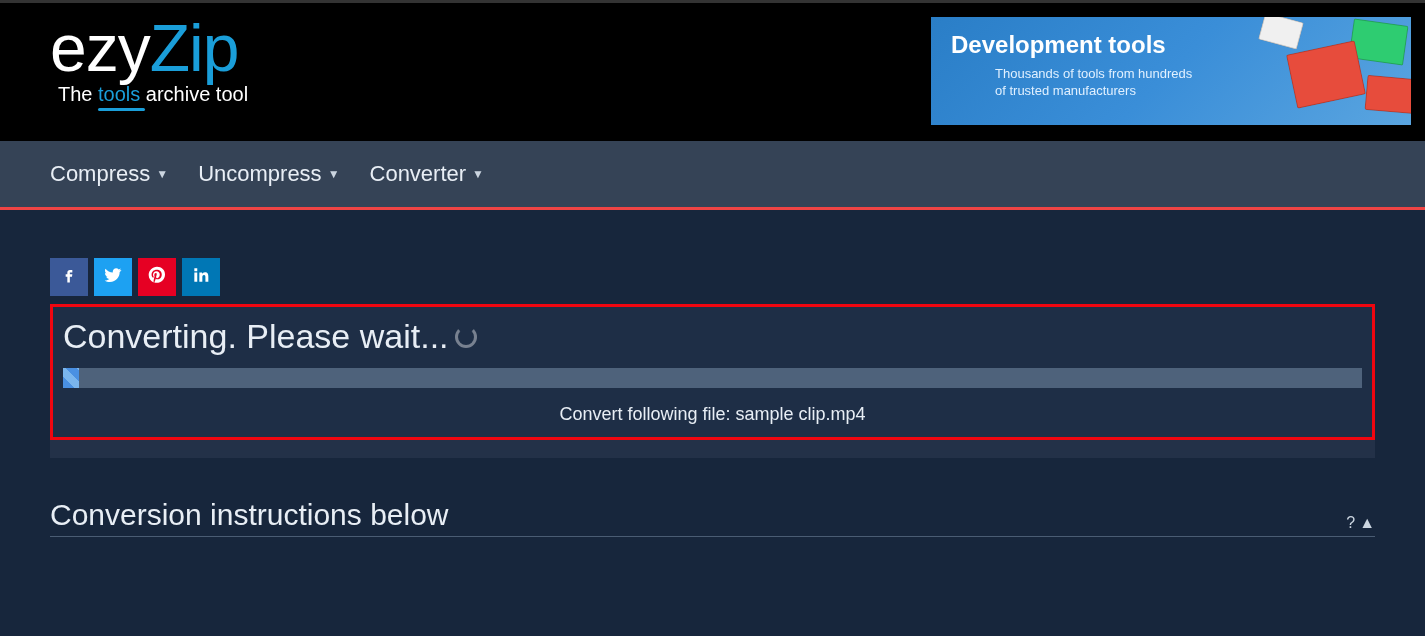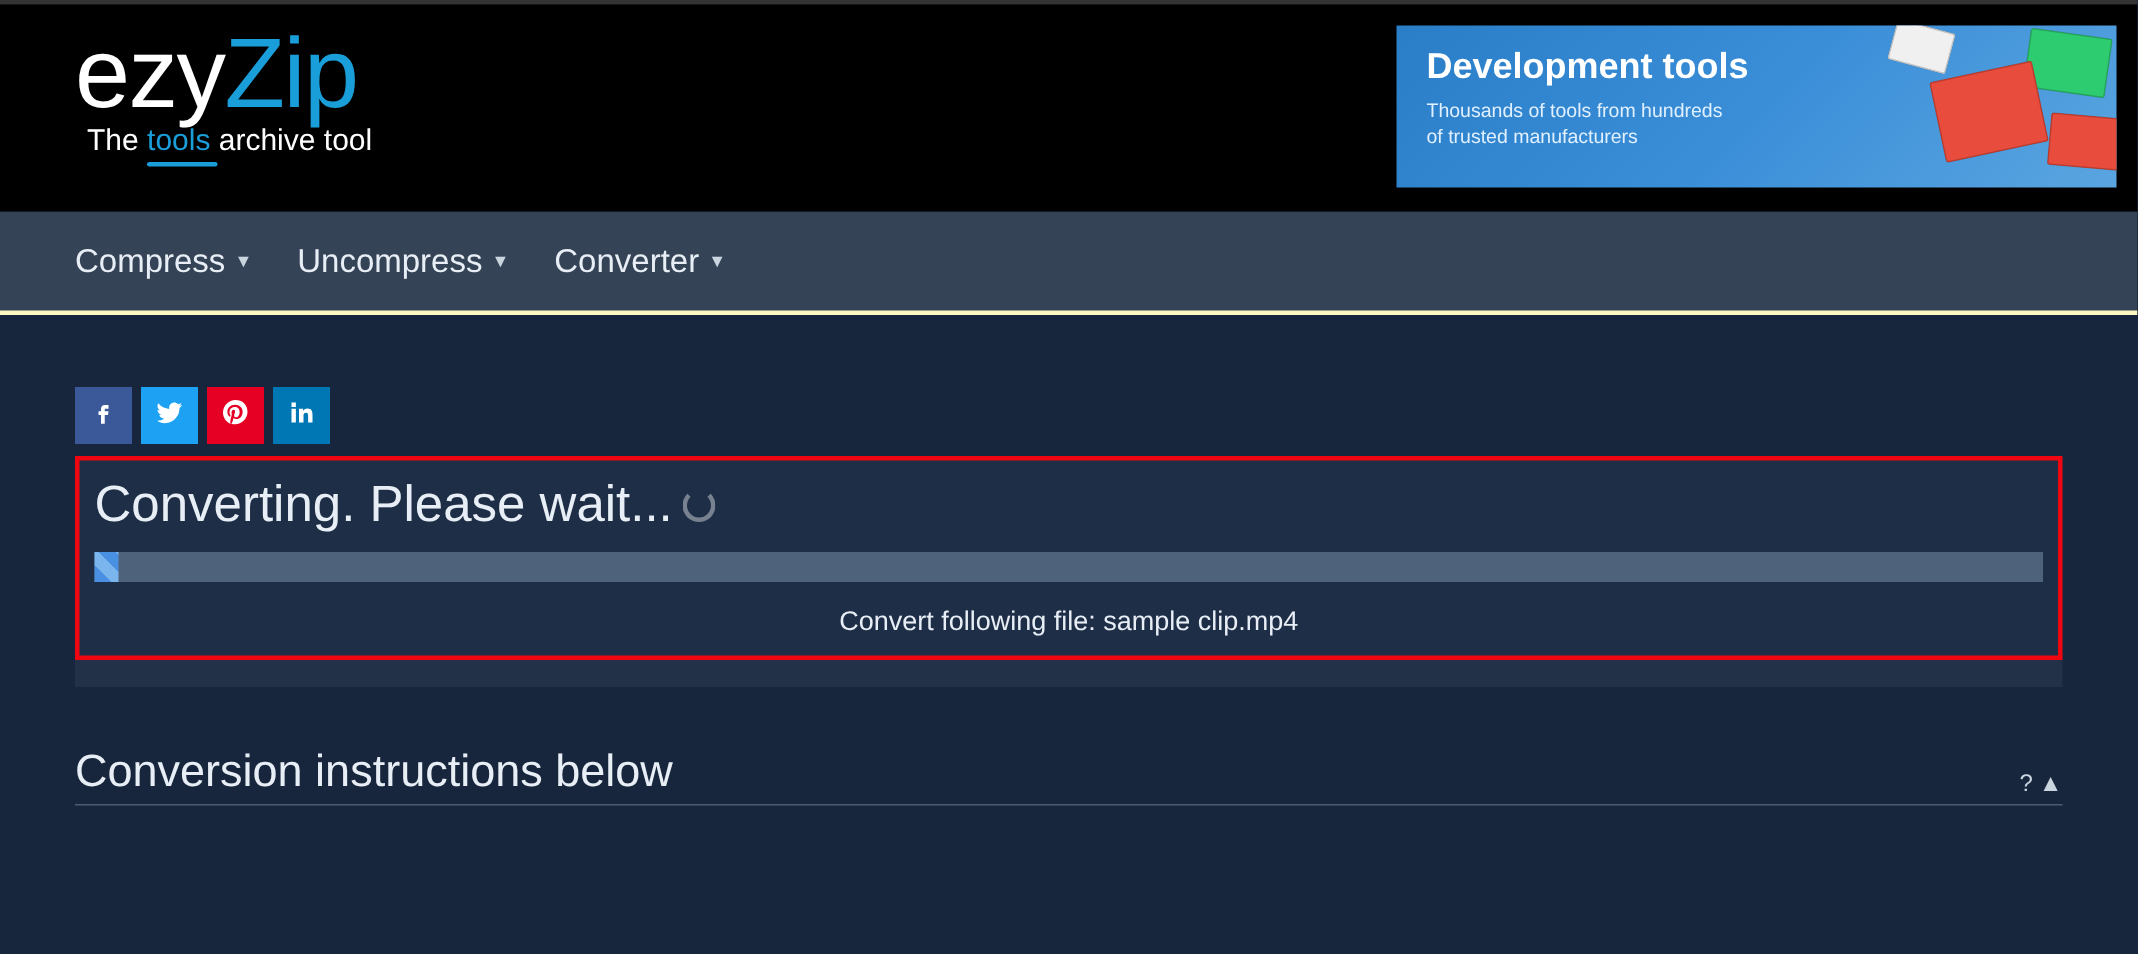--- a/index.html
+++ b/index.html
@@ -67,20 +67,21 @@
   color: #fff;
   font-size: 24px;
   font-weight: 700;
   line-height: 1.2;
 }
 .ad-sub {
   color: #e0f0ff;
   font-size: 13px;
   margin-top: 6px;
   line-height: 1.3;
+  margin-left: 44px;
 }
 .ad-decor {
   position: absolute;
   right: -10px; top: -10px;
   width: 200px; height: 140px;
 }
 .ad-decor .card {
   position: absolute;
   background: #c0392b;
   border: 1px solid rgba(0,0,0,0.2);
@@ -90,21 +91,21 @@
 .ad-decor .card.b { width: 70px; height: 55px; right: 60px; top: 40px; background:#e74c3c; transform:rotate(-12deg);}
 .ad-decor .card.c { width: 50px; height: 35px; right: 5px; top: 70px; background:#e74c3c; transform:rotate(5deg);}
 .ad-decor .card.d { width: 40px; height: 28px; right: 120px; top: 10px; background:#f0f0f0; transform:rotate(15deg);}
 
 .nav-bar {
   background: #354356;
   height: 69px;
   display: flex;
   align-items: center;
   padding-left: 50px;
-  border-bottom: 3px solid #fef9c3;
+  border-bottom: 3px solid #ef4444;
 }
 .nav-item {
   color: #e8eef5;
   font-size: 22px;
   margin-right: 30px;
   display: flex;
   align-items: center;
   cursor: pointer;
 }
 .caret {

